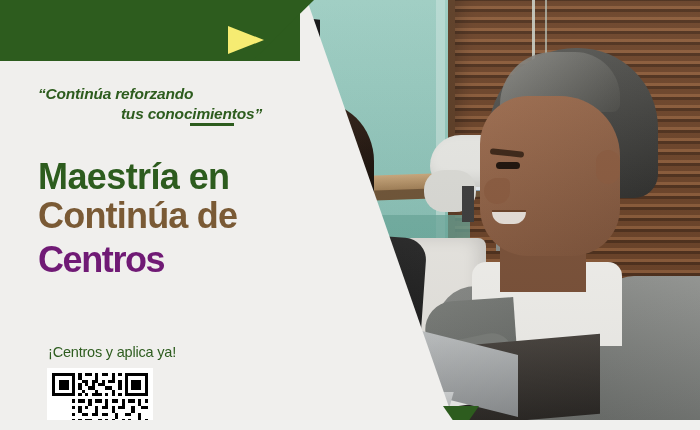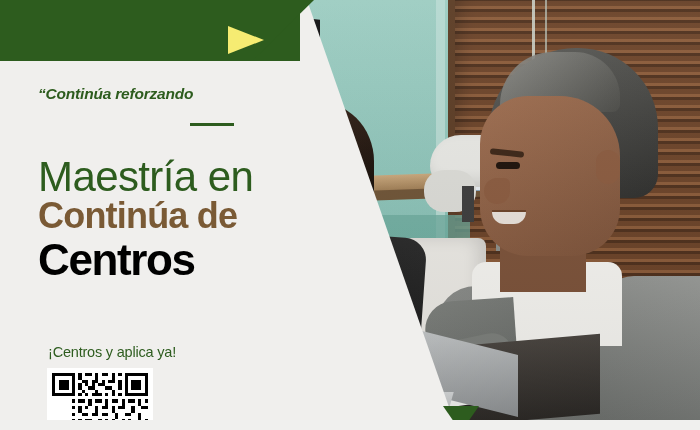--- a/index.html
+++ b/index.html
@@ -237,32 +237,32 @@
   }
   .quote .l1{display:block;text-align:left;}
   .quote .l2{display:block;text-align:right;padding-right:6px;}
   .quote-underline{
     position:absolute;left:190px;top:123px;width:44px;height:2.5px;
     background:#2d5c1e;
   }
 
   .t1{
     position:absolute;left:38px;top:158px;
-    font-size:42px;line-height:38px;font-weight:400;
+    font-size:36px;line-height:38px;font-weight:700;
     color:#2d5c1e;letter-spacing:-0.6px;
   }
   .t2{
     position:absolute;left:38px;top:196px;
     font-size:36px;line-height:40px;font-weight:bold;
     color:#7a5a35;letter-spacing:-0.8px;
   }
   .t3{
     position:absolute;left:38px;top:236px;
-    font-size:44px;line-height:48px;font-weight:bold;
-    color:#000000;letter-spacing:-1.4px;text-align:right;
+    font-size:36px;line-height:48px;font-weight:bold;
+    color:#701a75;letter-spacing:-1.4px;text-align:right;
   }
   .t4{
     position:absolute;left:38px;top:278px;
     font-size:43px;line-height:48px;font-weight:bold;
     color:#7a5636;letter-spacing:-1.4px;
   }
 
   .cta{
     position:absolute;left:48px;top:344px;
     font-size:14.5px;font-weight:400;color:#2d5c1e;letter-spacing:-0.2px;
@@ -368,20 +368,21 @@
 
   <div class="greenbar"></div>
   <div class="greenbar-wedge"></div>
   <div class="yellow-tri"></div>
   <div class="green-tri-bottom"></div>
 
   <div class="content">
 
     <div class="quote">
       <span class="l1">“Continúa reforzando</span>
+      <span class="l2">tus conocimientos”</span>
     </div>
     <div class="quote-underline"></div>
 
     <div class="t1">Maestría en</div>
     <div class="t2">Continúa de</div>
     <div class="t3">Centros</div>
 
     <div class="cta">¡Centros y aplica ya!</div>
 
     <div class="qr-wrap">

